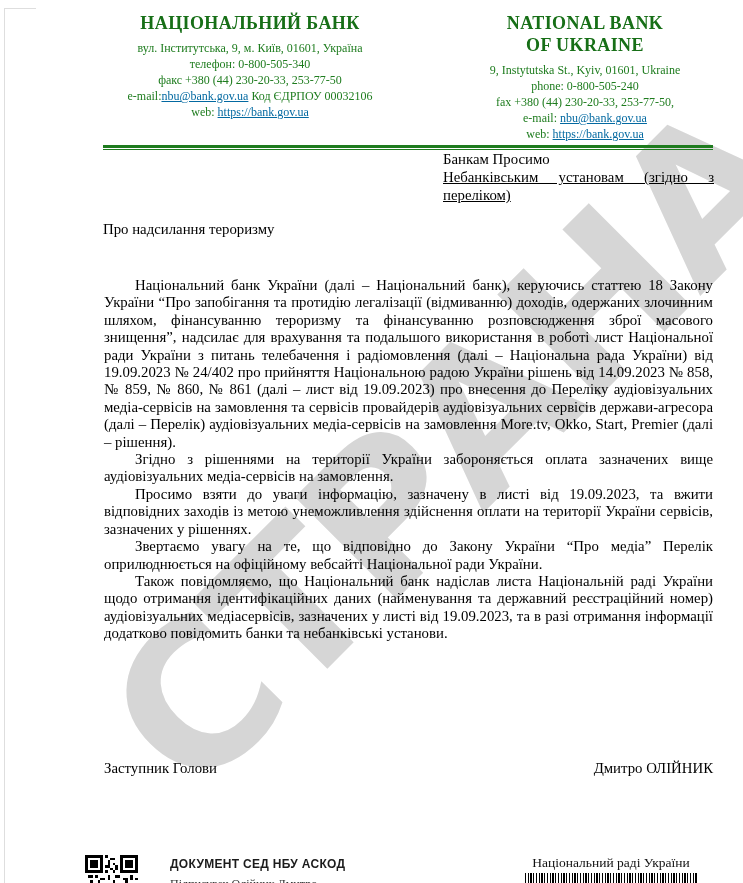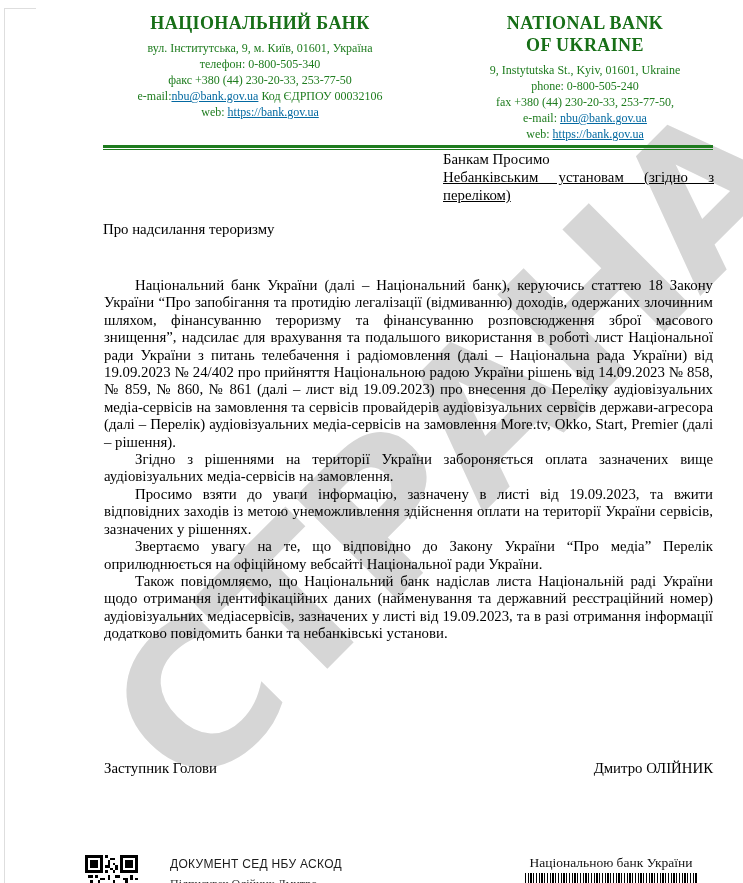--- a/index.html
+++ b/index.html
@@ -16,21 +16,21 @@
     position:absolute; left:-130px; top:185px; width:1420px; height:270px;
     line-height:270px; text-align:center; white-space:nowrap;
     font-family:"DejaVu Sans", sans-serif; font-weight:bold; font-size:198px;
     letter-spacing:-6px; color:#d6d6d6; transform:rotate(-45deg);
     z-index:0; user-select:none;
   }
   .layer { position:absolute; z-index:1; }
 
   
   .org-col { text-align:center; color:#1c7a1c; }
-  .org-col.left  { left:95px;  top:12px; width:330px; }
+  .org-col.left  { left:85px;  top:12px; width:330px; }
   .org-col.right { left:420px; top:12px; width:330px; }
   .org-title { font-size:18px; font-weight:bold; line-height:22px; letter-spacing:0.4px; color:#176f17; }
   .org-lines { margin-top:6px; font-size:12px; line-height:16px; color:#1e7c1e;text-align:center; }
   .org-lines a { color:#0369a1; }
 
   .rule { left:103px; top:145px; width:610px; }
   .rule .thick { height:3px; background:#1e7b1e; }
   .rule .thin  { height:1px; margin-top:1px; background:#1e7b1e; }
 
   .recipient { left:443px; top:150px; width:271px; font-size:14.8px; line-height:18.2px; }
@@ -39,21 +39,21 @@
   .subject { left:103px; top:221px; font-size:14.8px; }
 
   .body-text { left:104px; top:233px; width:609px; text-align:justify; font-size:14.8px; line-height:17.4px;margin-top:44px; }
   .body-text p { margin:0; text-indent:31px; }
   .body-text p.attachments { margin-top:15px; text-indent:0; text-align:left; }
 
   .signature { left:104px; top:760px; width:609px; display:flex; justify-content:space-between; font-size:14.8px; }
 
   
   .qr { left:85px; top:855px; width:53px; height:53px; }
-  .doc-system { left:170px; top:857px; font-family:"Liberation Sans", sans-serif; font-size:12px; letter-spacing:0.3px; color:#1c1c1c; white-space:nowrap; }
+  .doc-system { left:170px; top:857px; font-family:"Liberation Sans", sans-serif; font-size:12px; letter-spacing:0.3px; color:#1c1c1c; white-space:nowrap;font-weight:bold; }
   .signer-clip { left:170px; top:877px; font-size:12px; color:#333; white-space:nowrap; }
   .footer-right { left:516px; top:855px; width:190px; text-align:center; font-size:13.5px; color:#111; }
   .barcode { margin:2px auto 0; width:172px; height:14px;
     background:repeating-linear-gradient(90deg,
       #000 0px,#000 1px,#fff 1px,#fff 3px,#000 3px,#000 4px,#fff 4px,#fff 5px,
       #000 5px,#000 7px,#fff 7px,#fff 8px,#000 8px,#000 9px,#fff 9px,#fff 11px);
   }
 </style>
 </head>
 <body>
@@ -180,17 +180,17 @@
       <rect x="9" y="20" width="1" height="1"></rect>
         <rect x="12" y="20" width="1" height="1"></rect>
       <rect x="19" y="18" width="1" height="2"></rect>
     </g>
   </svg>
 
   <div class="layer doc-system">ДОКУМЕНТ СЕД НБУ АСКОД</div>
   <div class="layer signer-clip">Підписувач Олійник Дмитро</div>
 
   <div class="layer footer-right">
-    <div>Національною банк України</div>
+    <div>Національний раді України</div>
     <div class="barcode"></div>
   </div>
 
 </div>
 
 </body></html>

